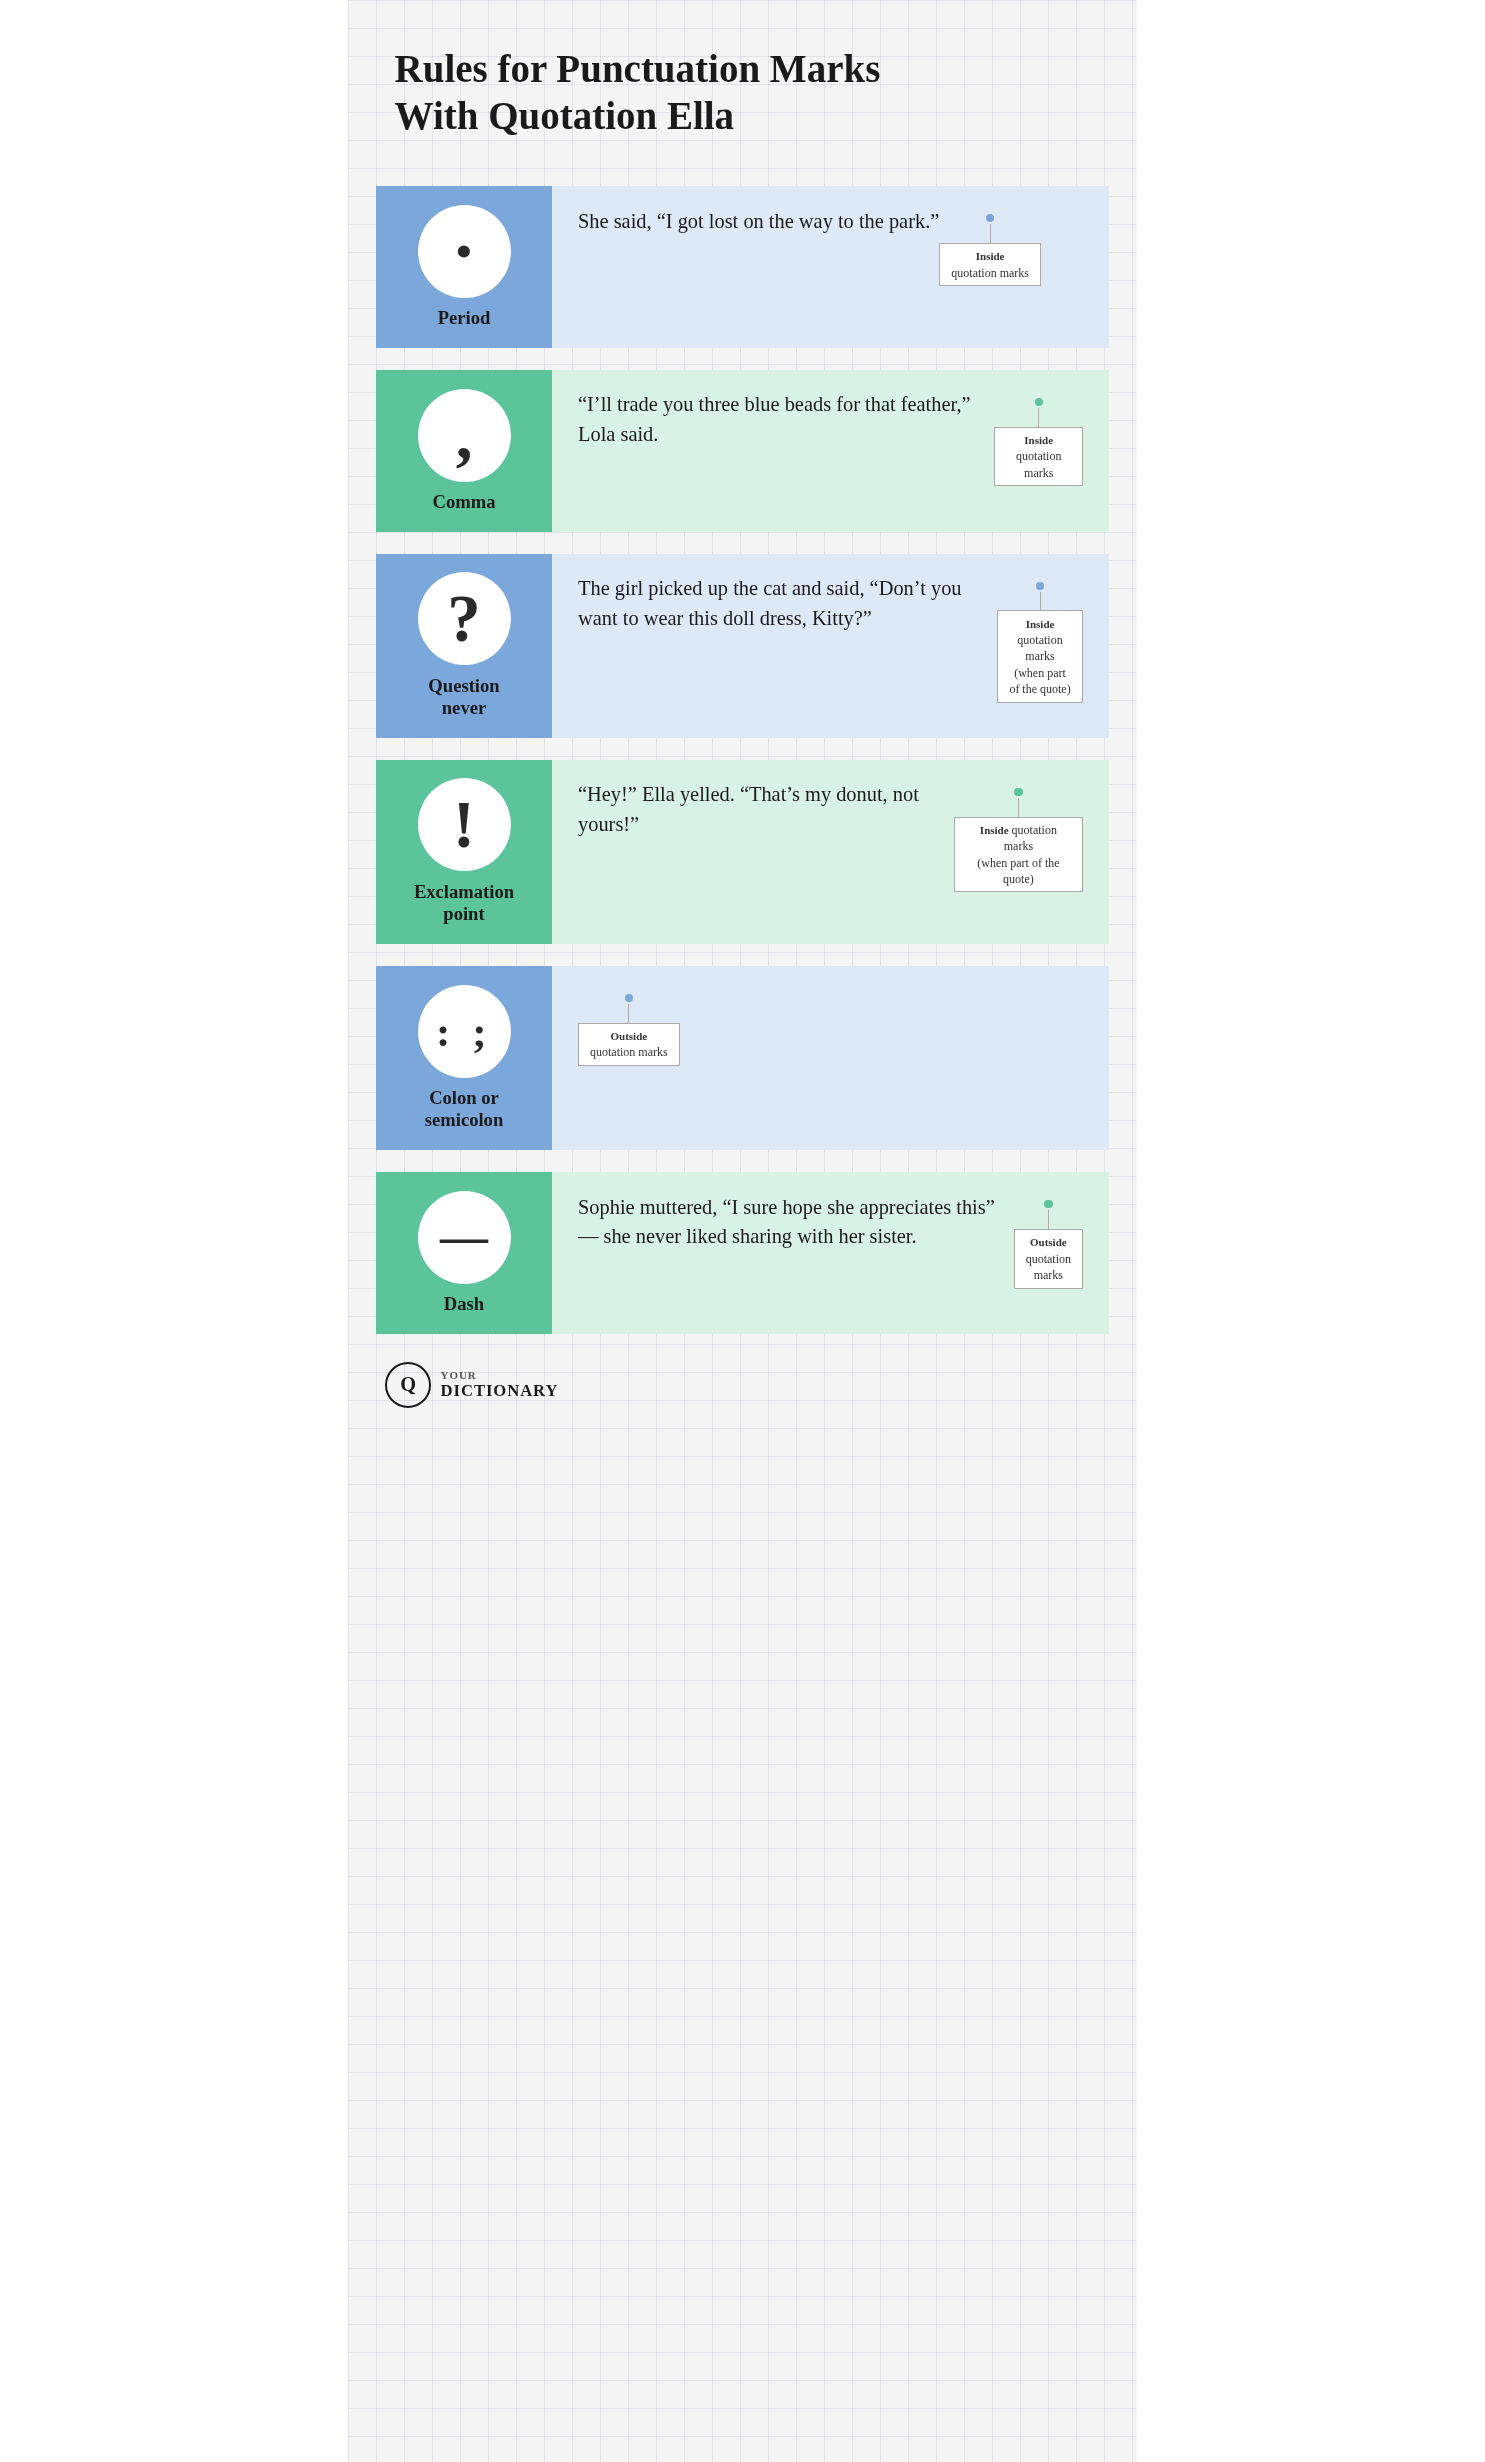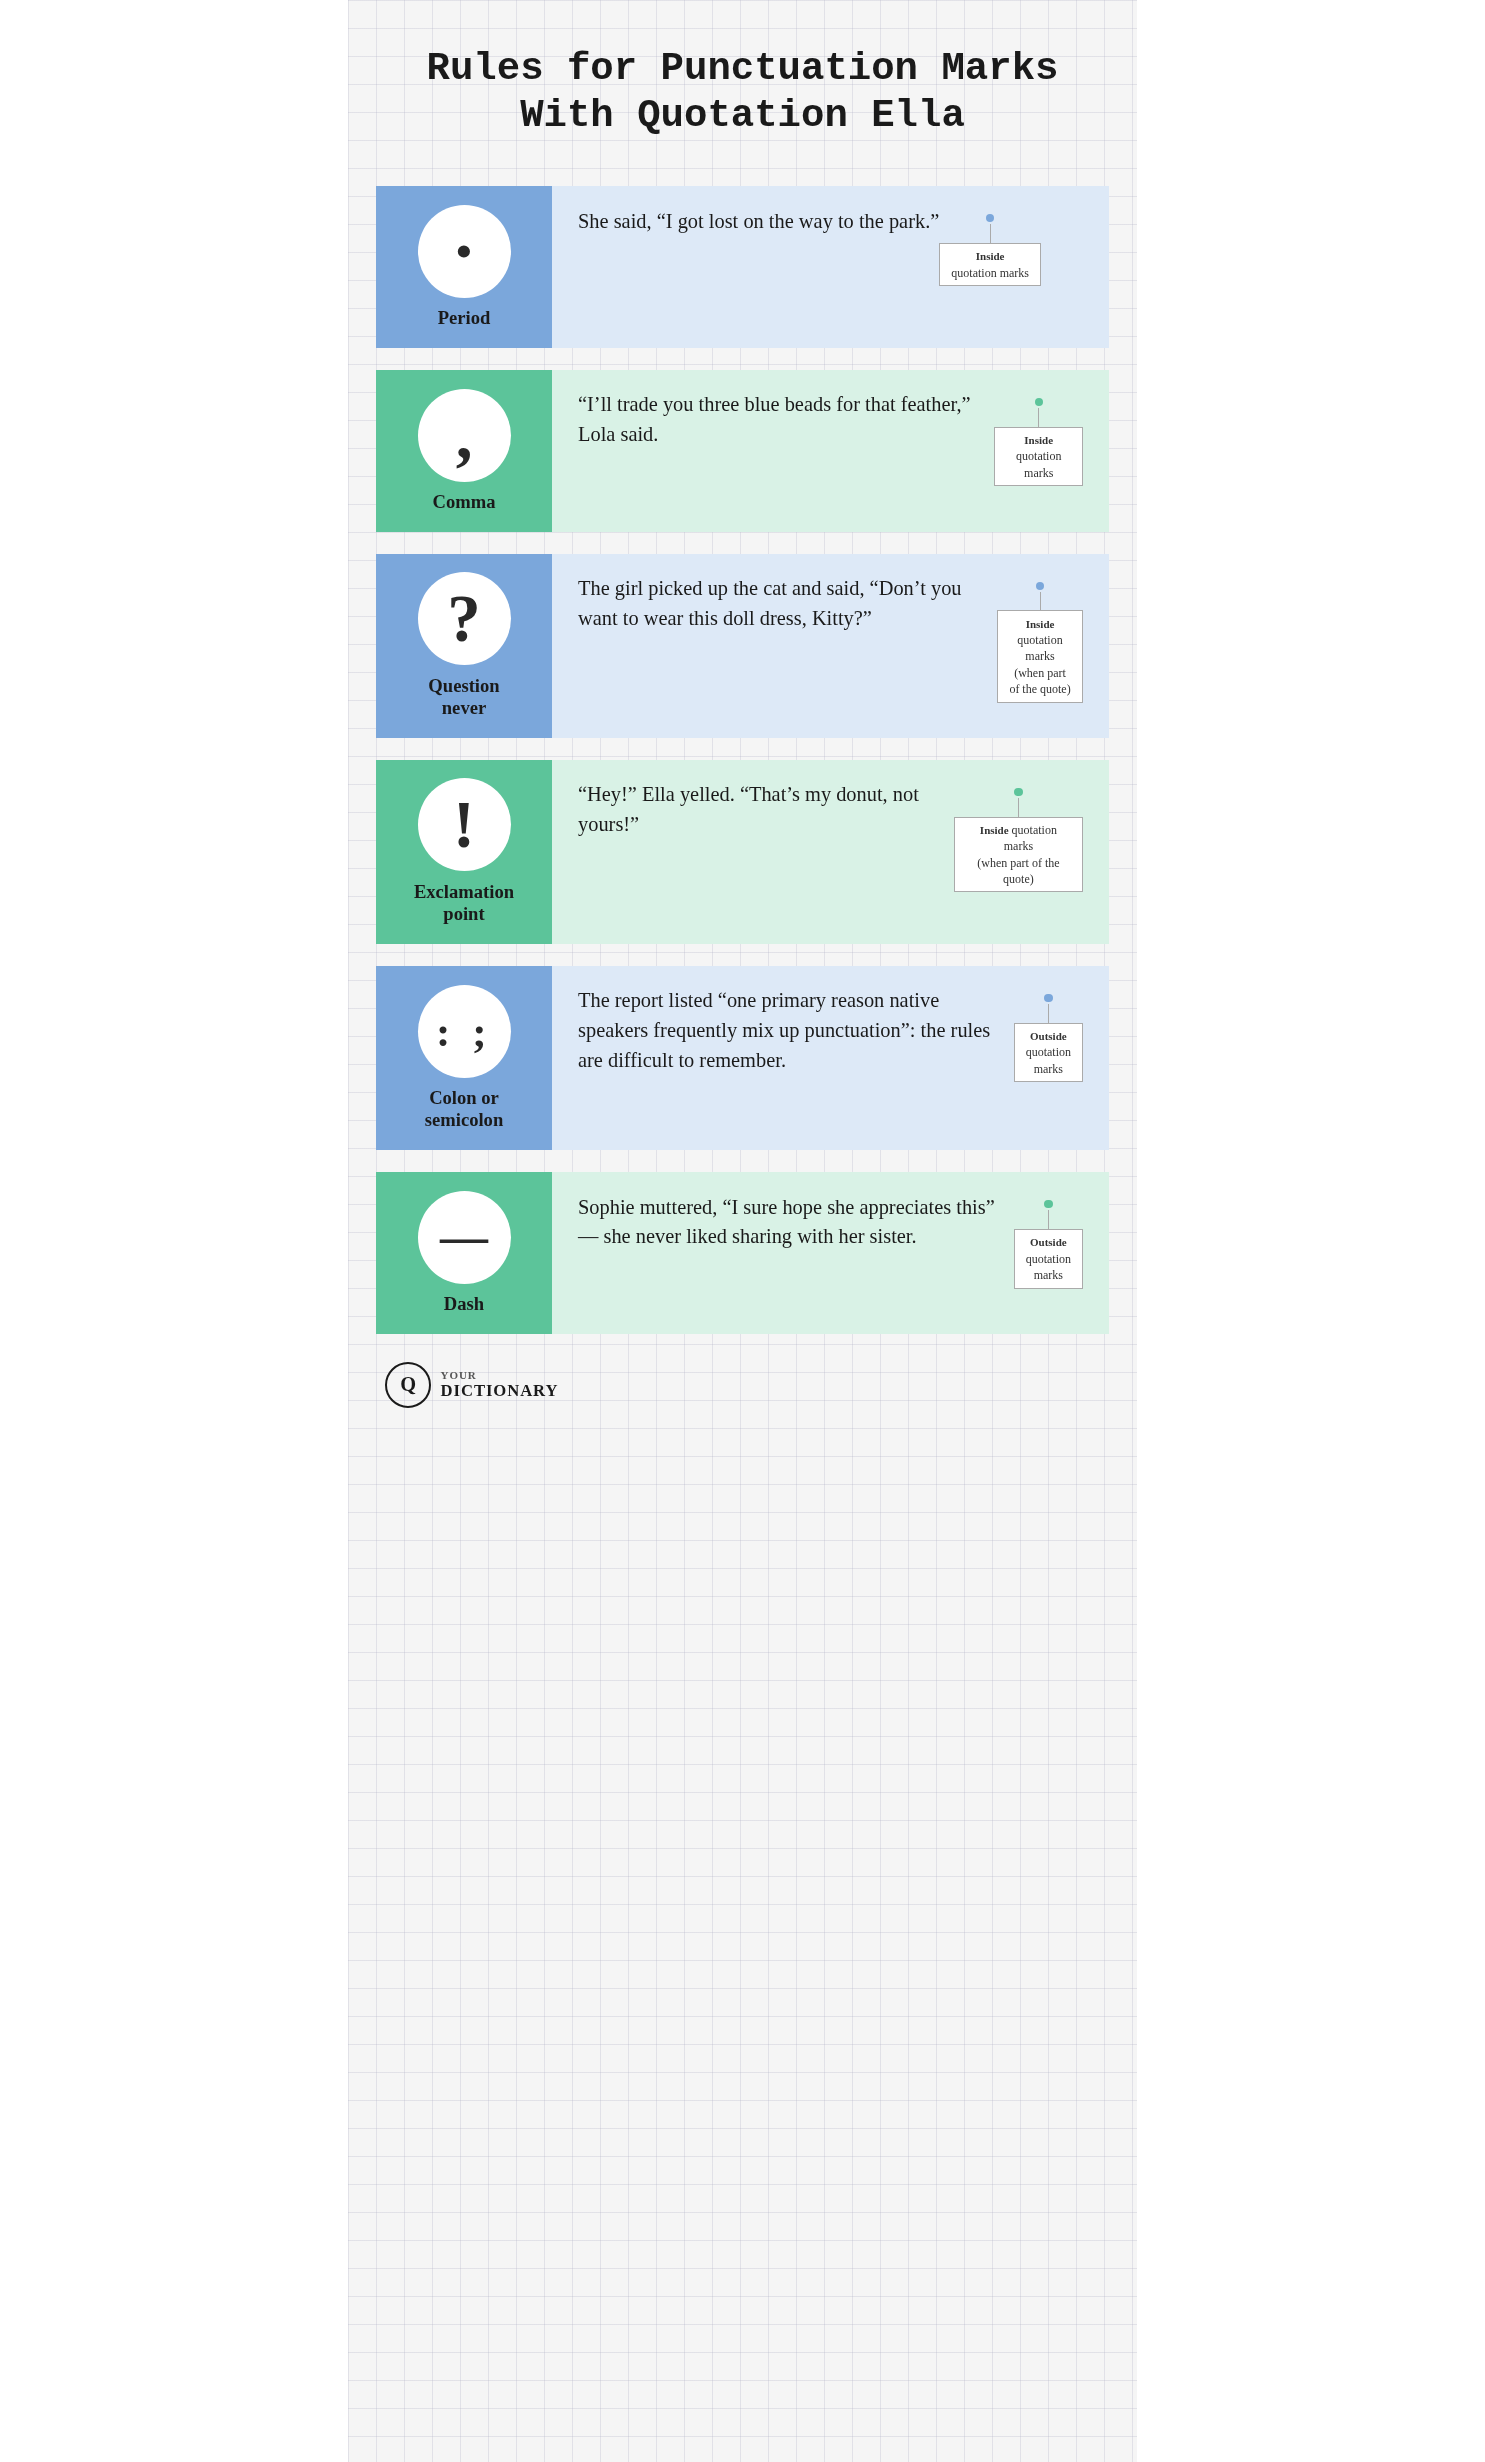--- a/index.html
+++ b/index.html
@@ -15,24 +15,23 @@
       background-color: #f5f5f5;
       background-image:
         linear-gradient(rgba(180,180,200,0.3) 0.9px, transparent 0.9px),
         linear-gradient(90deg, rgba(180,180,200,0.3) 0.9px, transparent 0.9px);
       background-size: 28px 28px;
       padding: 37px 28px 56px 28px;
       min-height: 2462px;
     }
 
     .title-block {
-      text-align: center;
+      text-align: left;
       margin-bottom: 37px;
       padding: 9.3px 18.6px;
-      font-family: Liberation Mono, monospace;
     }
 
     .main-title {
       font-size: 39px;
       font-weight: bold;
       color: #1a1a1a;
       line-height: 1.2;
     }
 
     .row {
@@ -296,21 +295,20 @@
 
   <div class="row blue-bg">
     <div class="icon-cell blue">
       <div class="icon-circle">
         <span class="icon-symbol" style="font-size:43px; letter-spacing:5.6px;">: ;</span>
       </div>
       <span class="icon-label" style="white-space:pre-line;">Colon or
 semicolon</span>
     </div>
     <div class="content-cell">
-      <p class="example-text">The report listed “one primary reason native speakers frequently mix up punctuation”: the rules are difficult to remember.</p>
       <div class="right-annotation">
         <div class="ann-container">
           <div class="dot" style="background:#7ba7db;"></div>
           <div class="line"></div>
           <div class="ann-box">
             <span class="bw">Outside</span><br>
             <span>quotation marks</span>
           </div>
         </div>
       </div>

